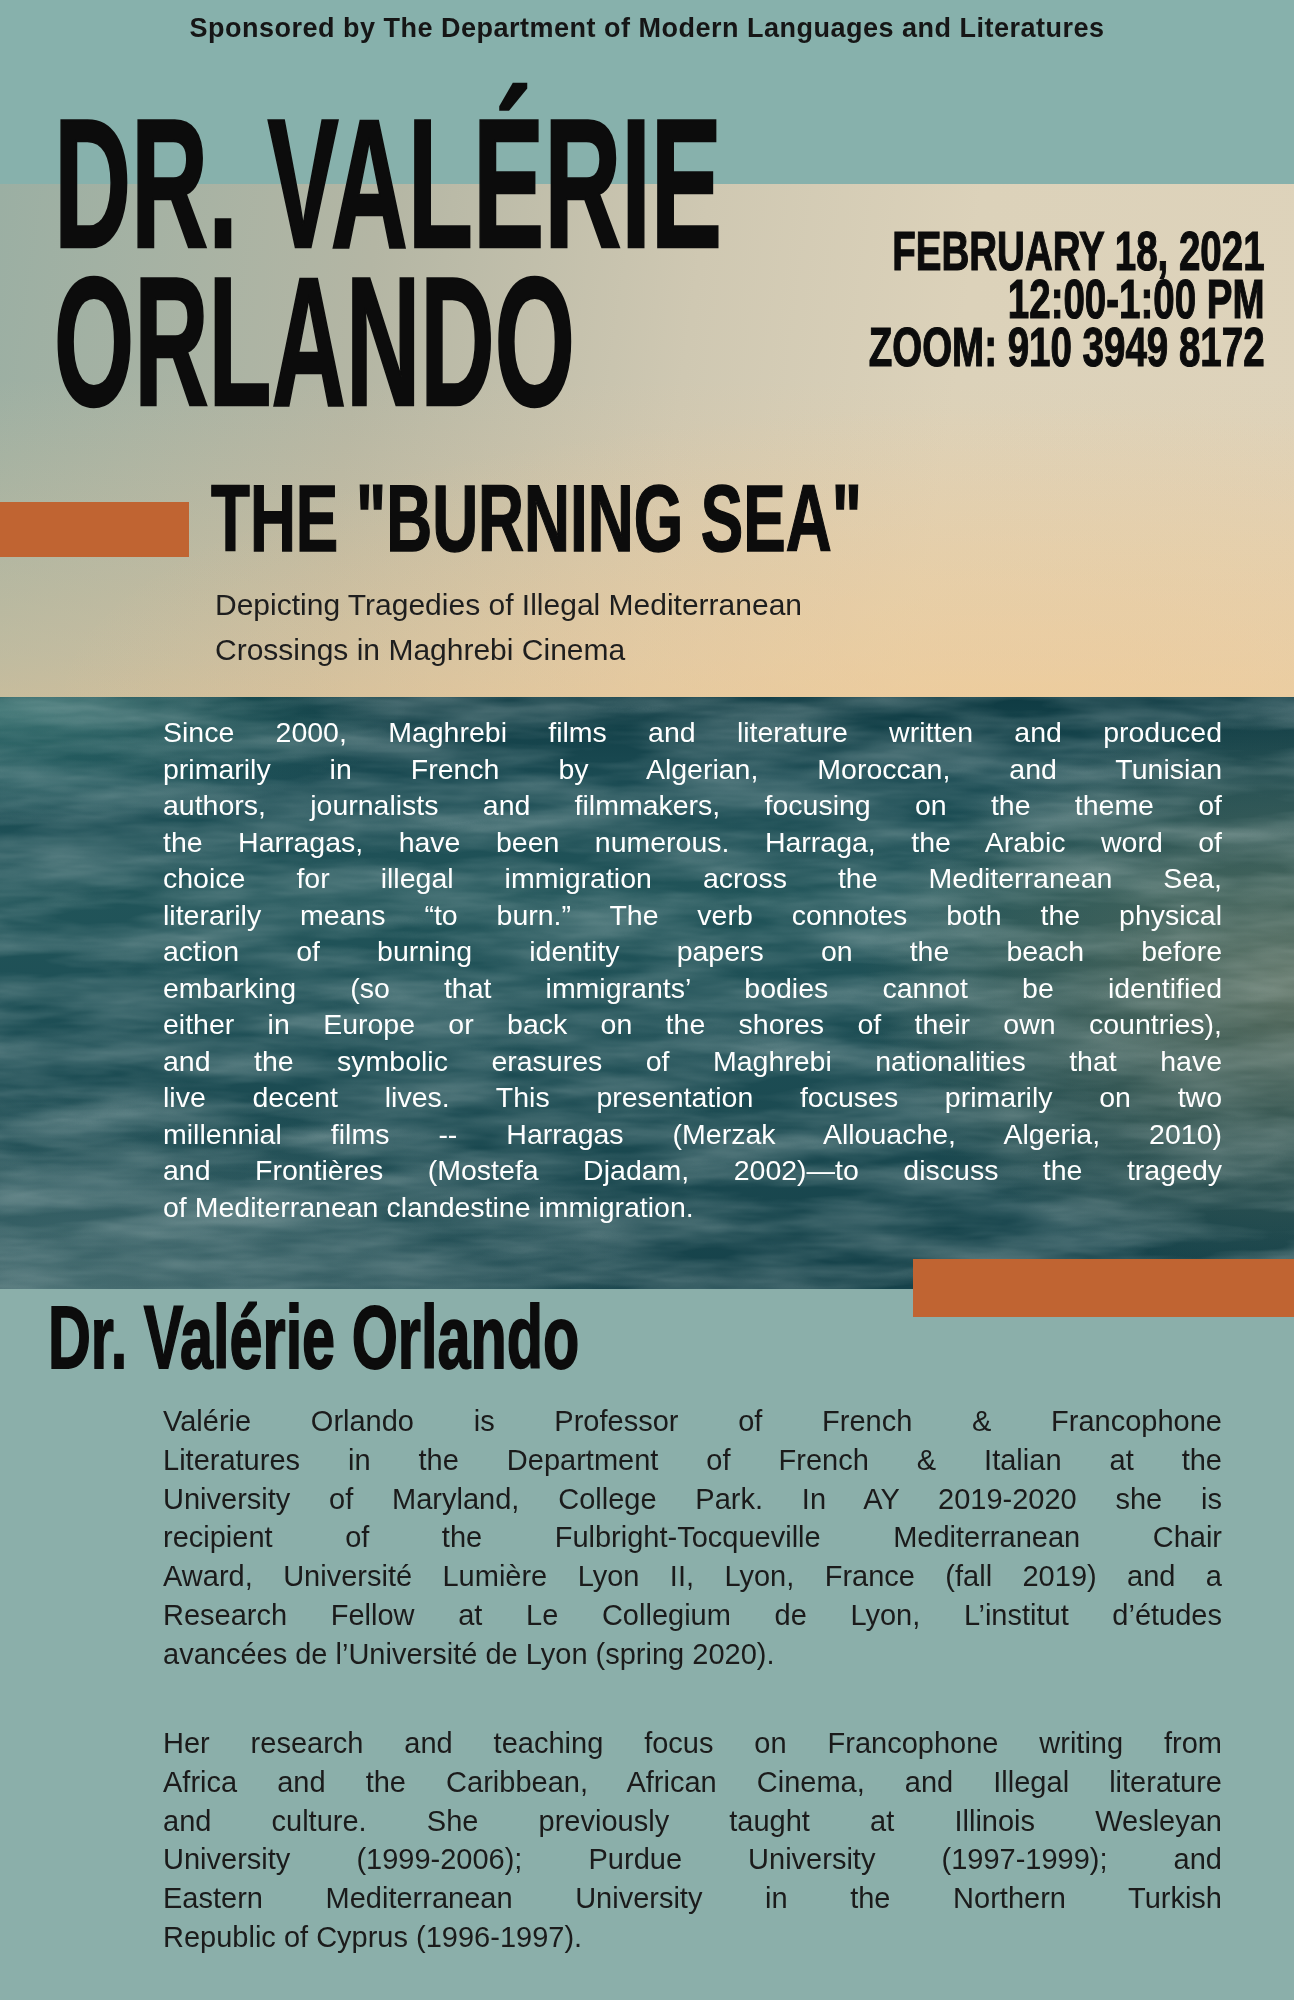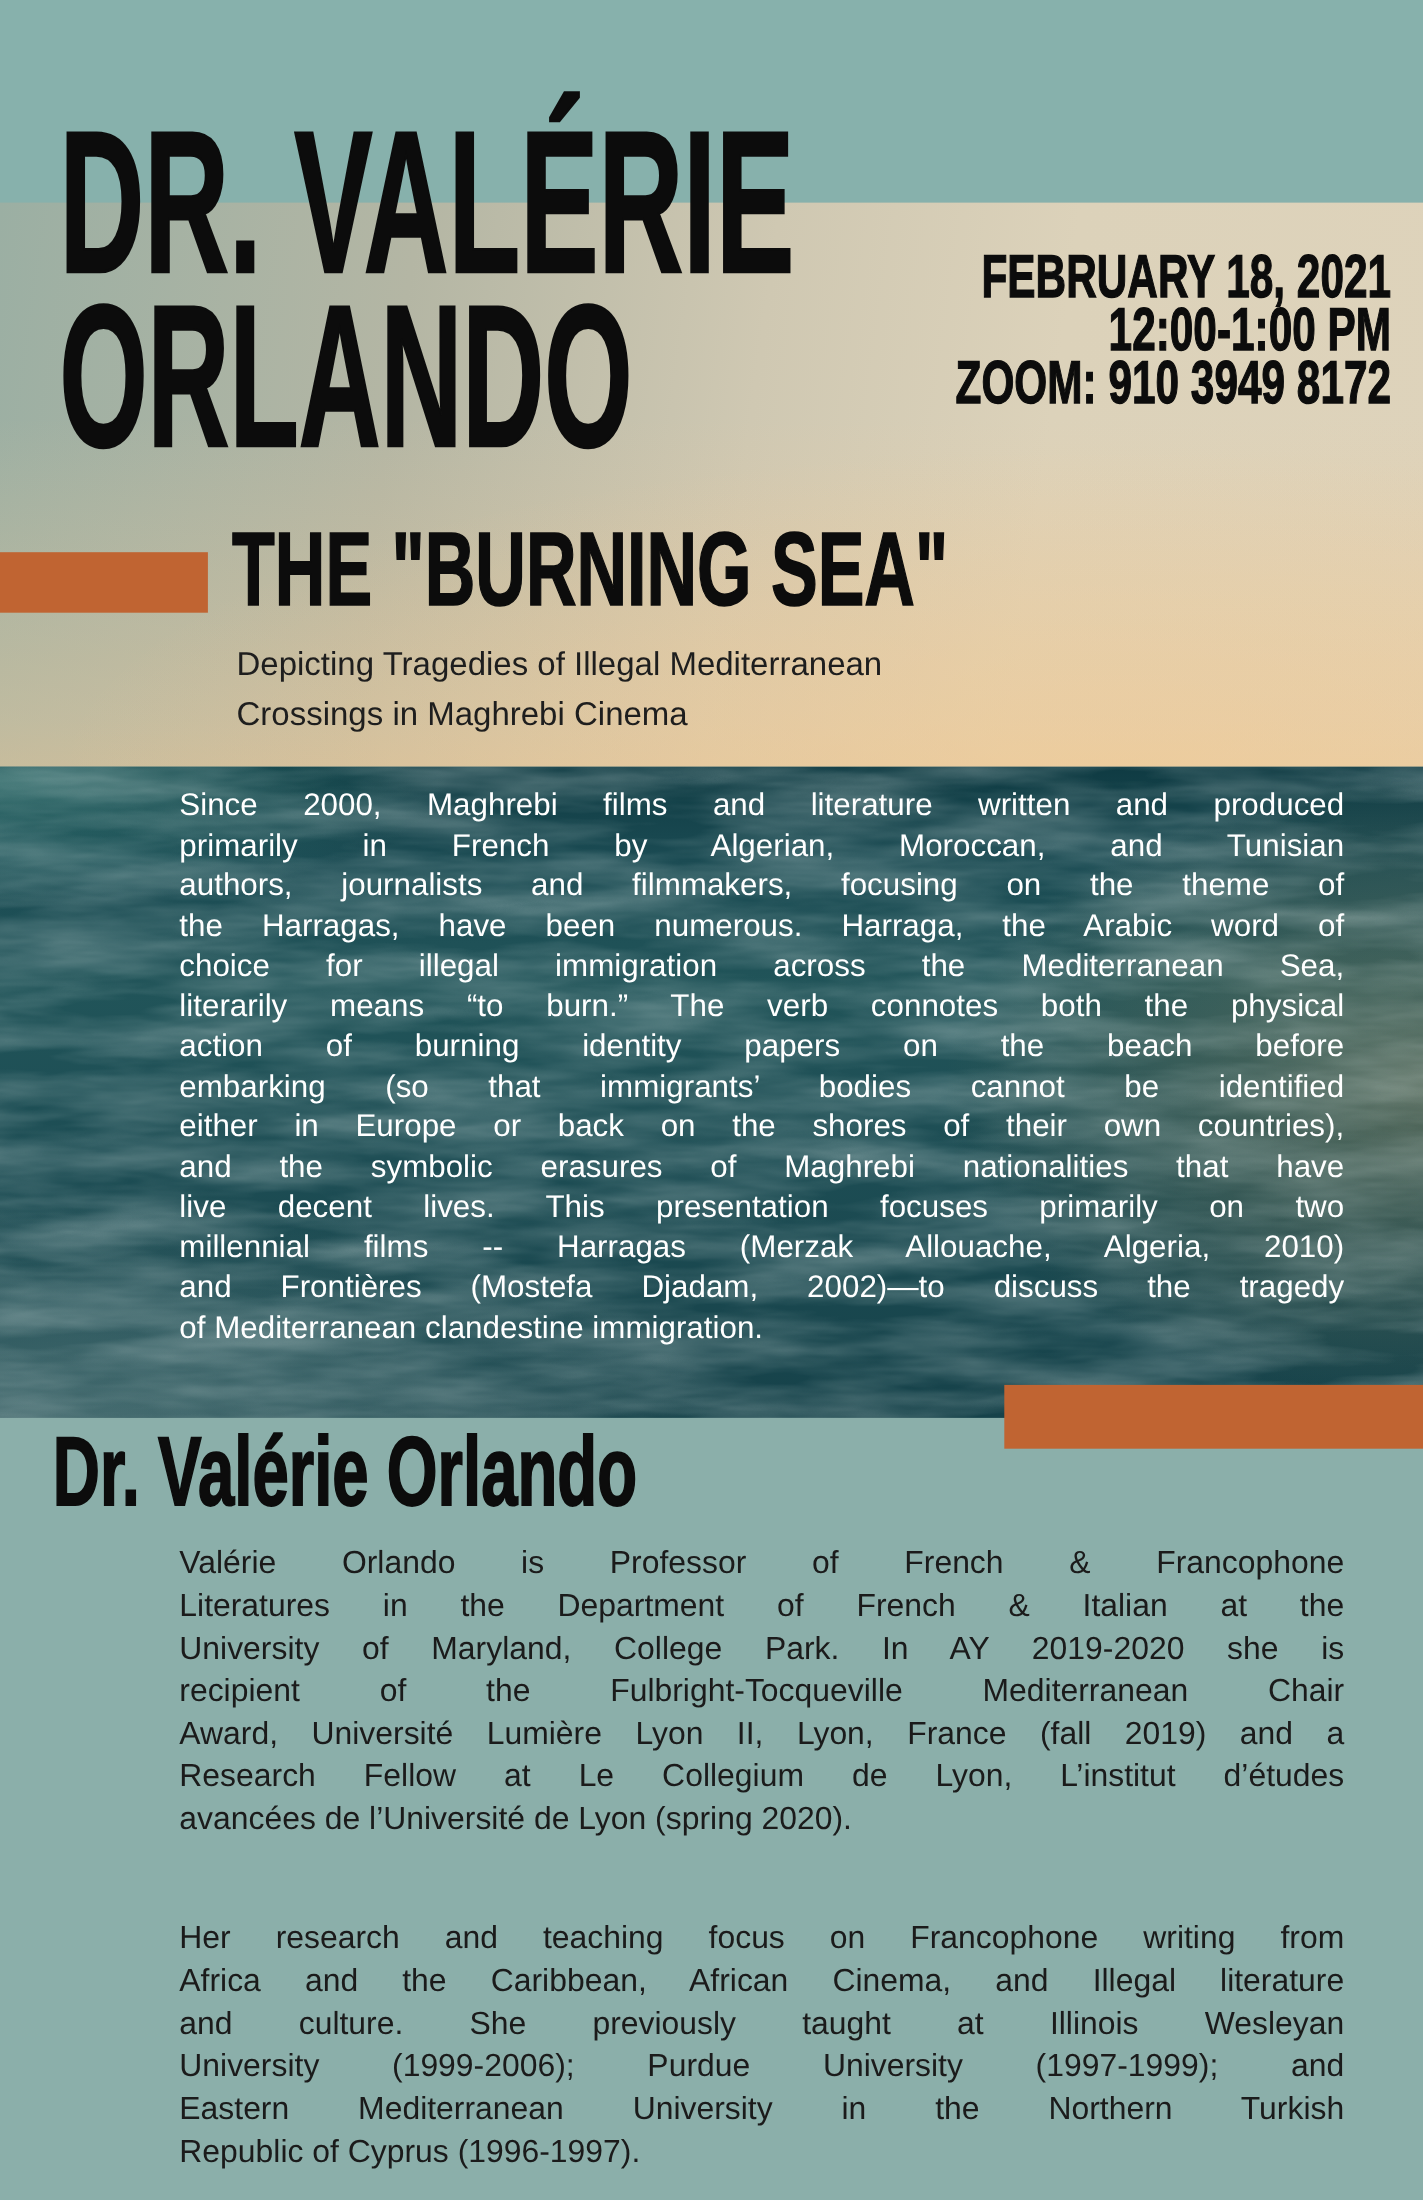--- a/index.html
+++ b/index.html
@@ -102,41 +102,42 @@
   .jline { text-align: justify; text-align-last: justify; white-space: normal; }
   .lline { text-align: left; }
 
   .abstract {
     top: 714px;
     font-size: 28.5px; line-height: 36.5px;
     color: #ffffff;
   }
   .bio-para { font-size: 29px; line-height: 38.8px; color: #1b1b1b; }
   .bio-para-1 { top: 1402px; }
-  .bio-para-2 { top: 1724px; margin-top: 19px; }
+  .bio-para-2 { top: 1724px; }
 </style>
 </head>
 <body>
 
 <div id="poster">
 
   <div class="photo">
     <div class="sky"></div>
     <div class="sea">
       <svg class="sea-tex" width="1294" height="592" viewBox="0 0 1294 592" preserveAspectRatio="none">
         <filter id="waves" x="0" y="0" width="100%" height="100%">
           <feTurbulence type="fractalNoise" baseFrequency="0.006 0.035" numOctaves="4" seed="7" result="n"></feTurbulence>
           <feColorMatrix in="n" type="matrix" values="0 0 0 0 0.82  0 0 0 0 0.90  0 0 0 0 0.87  0 0 0.9 -0.45 0"></feColorMatrix>
         </filter>
         <rect width="1294" height="592" filter="url(#waves)"></rect>
       </svg>
     </div>
   </div>
 
   <div class="top-band"></div>
+  <div class="sponsor">Sponsored by The Department of Modern Languages and Literatures</div>
 
   <div class="cond speaker-name">
     <div class="l1">DR. VALÉRIE</div>
     <div class="l2">ORLANDO</div>
   </div>
 
   <div class="cond event-details">
     <div>FEBRUARY 18, 2021</div>
     <div>12:00-1:00 PM</div>
     <div>ZOOM: 910 3949 8172</div>

